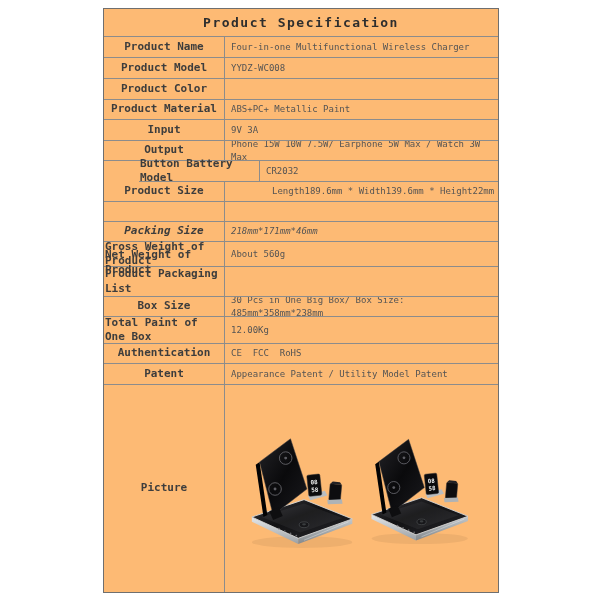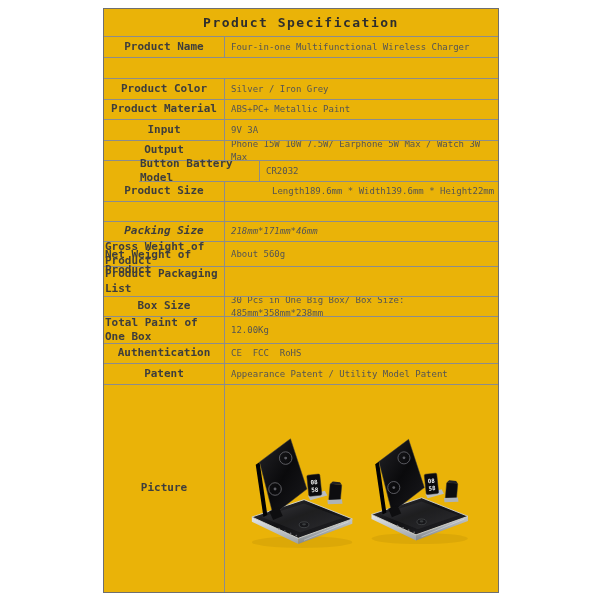--- a/index.html
+++ b/index.html
@@ -8,21 +8,21 @@
     background:#ffffff;
     font-family:"DejaVu Sans Mono","Liberation Mono",monospace;
     position:relative;
     overflow:hidden;
   }
   .spec-table {
     position:absolute;
     left:103px; top:8px;
     width:394px; height:583px;
     border:1px solid #6f6f6f;
-    background:#eab308;
+    background:#fdba74;
     box-sizing:content-box;
   }
   .title-row {
     height:28px;
     border-bottom:1px solid #8c8c8c;
     display:flex; align-items:center; justify-content:center;
     font-weight:bold; font-size:13px; letter-spacing:1.5px;
     color:#2e2e2e;
     box-sizing:border-box;
   }
@@ -64,23 +64,24 @@
 <div class="spec-table">
 
   <div class="title-row">
     <span>Product Specification</span>
   </div>
 
   <div id="rows"><div class="row" style="height: 21px;">
         <div class="label-cell">Product Name</div>
         <div class="value-cell">Four-in-one Multifunctional Wireless Charger</div>
       </div><div class="row" style="height: 21px;">
+        <div class="label-cell">Product Model</div>
+        <div class="value-cell">YYDZ-WC008</div>
       </div><div class="row" style="height: 21px;">
         <div class="label-cell">Product Color</div>
-        <div class="value-cell">Silver / Iron Grey</div>
       </div><div class="row" style="height: 20px;">
         <div class="label-cell">Product Material</div>
         <div class="value-cell">ABS+PC+ Metallic Paint</div>
       </div><div class="row" style="height: 21px;">
         <div class="label-cell">Input</div>
         <div class="value-cell">9V 3A</div>
       </div><div class="row" style="height: 20px;">
         <div class="label-cell">Output</div>
         <div class="value-cell">Phone 15W 10W 7.5W/ Earphone 5W Max / Watch 3W Max</div>
       </div><div class="row" style="height: 21px; margin-left: 35px;">

